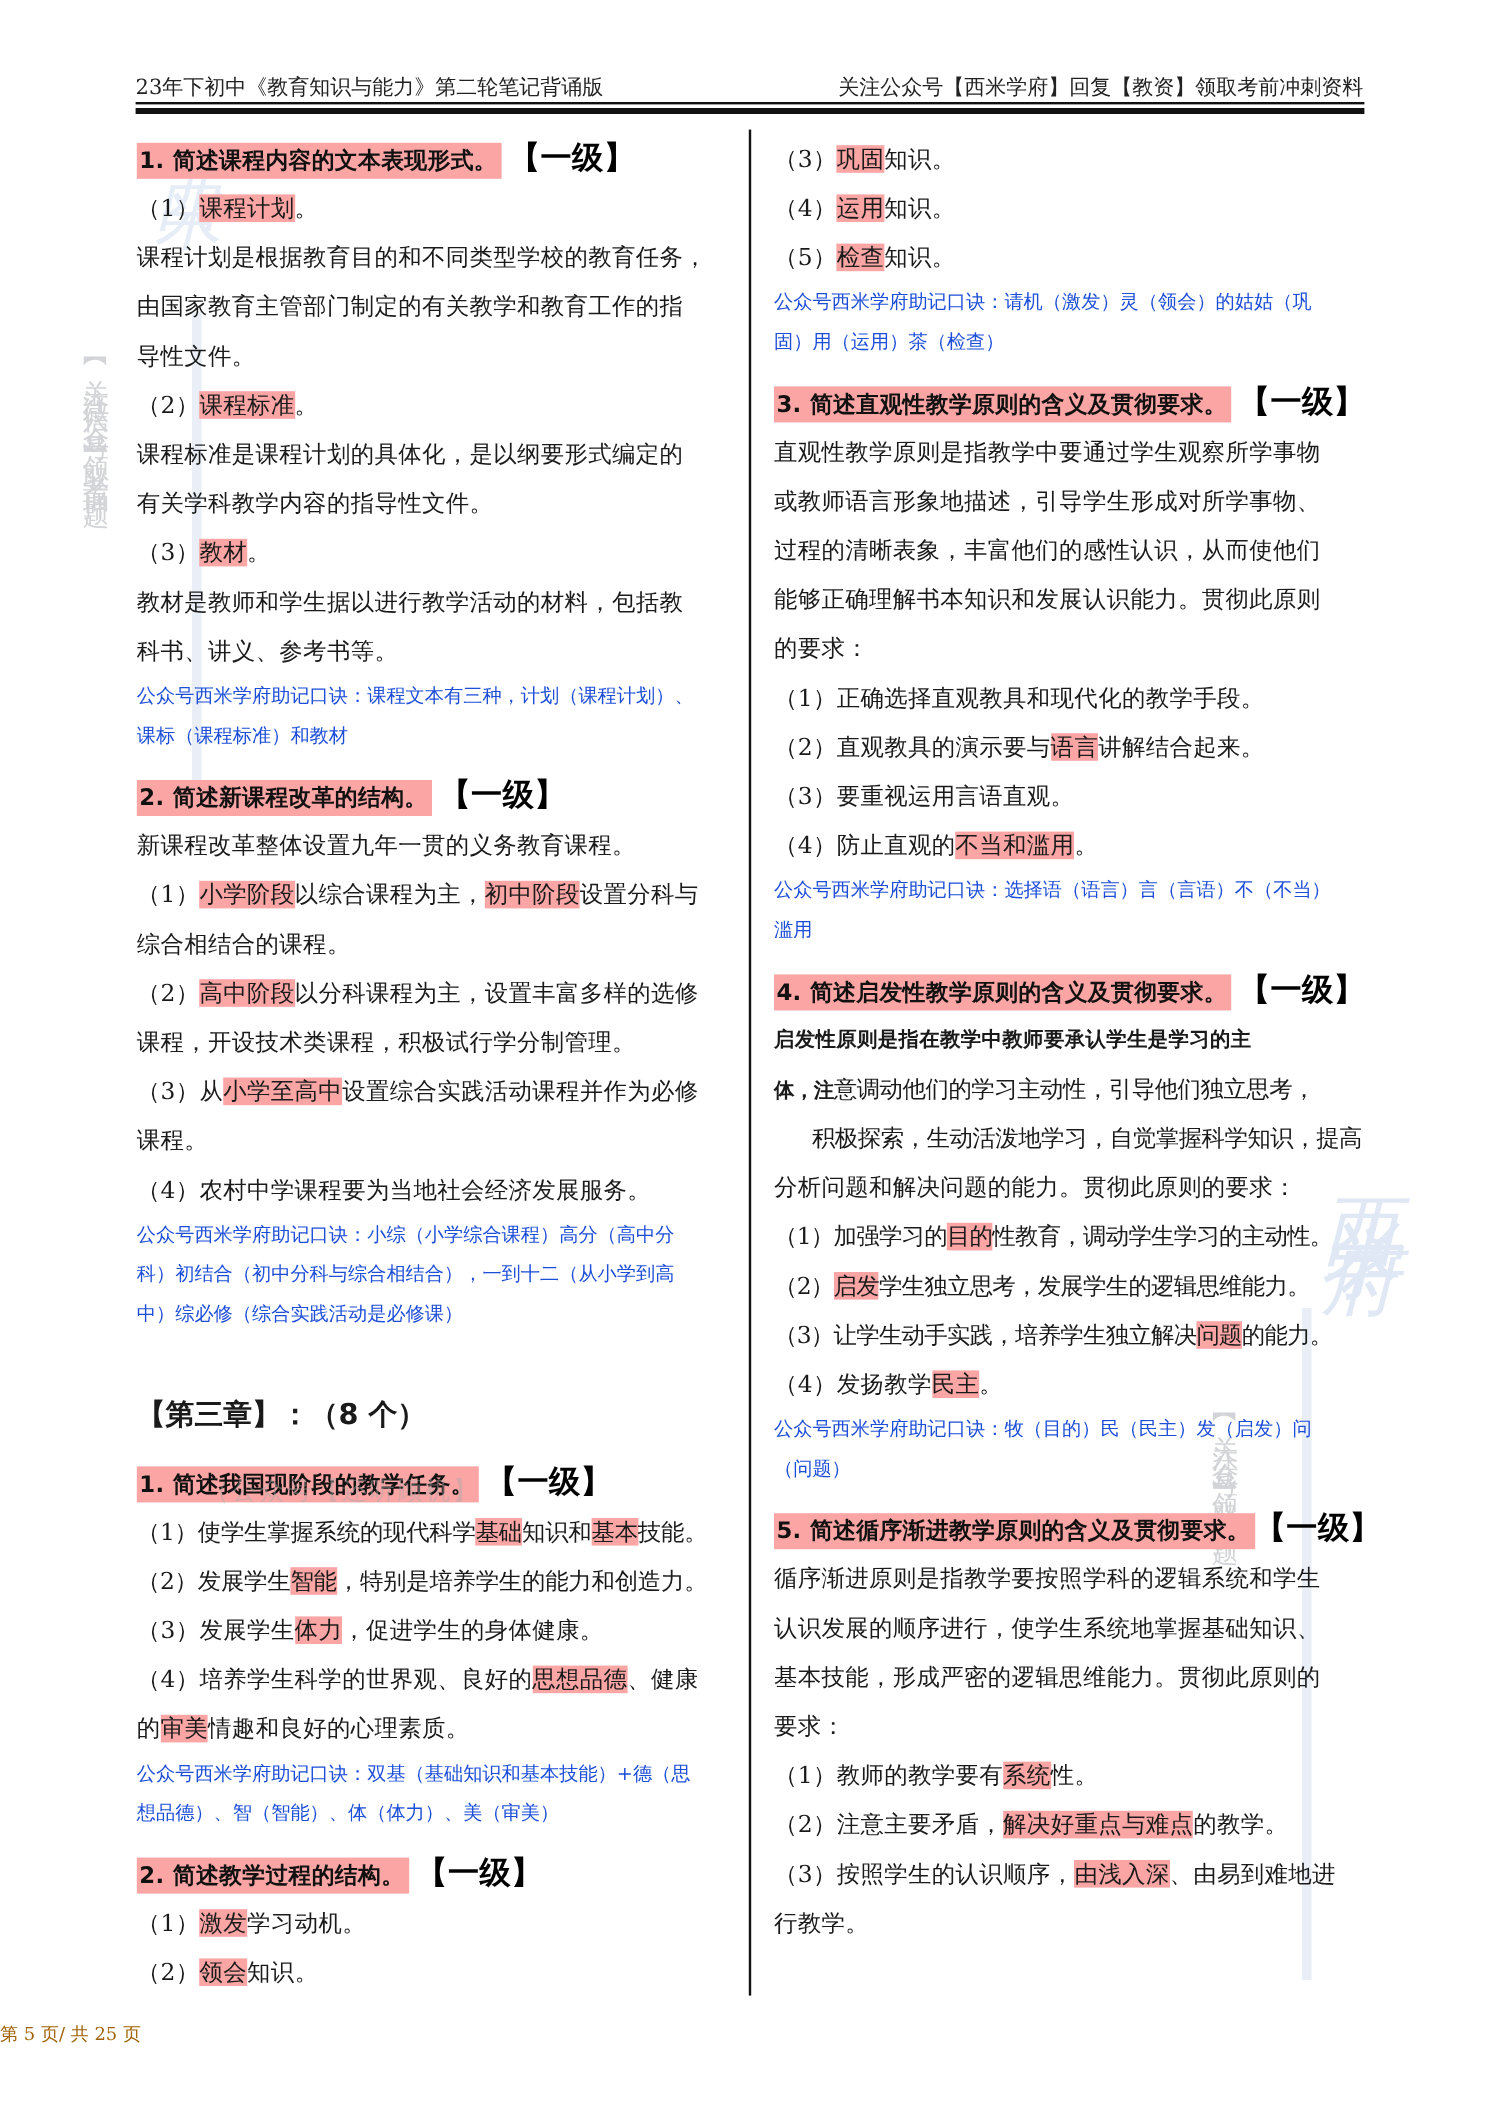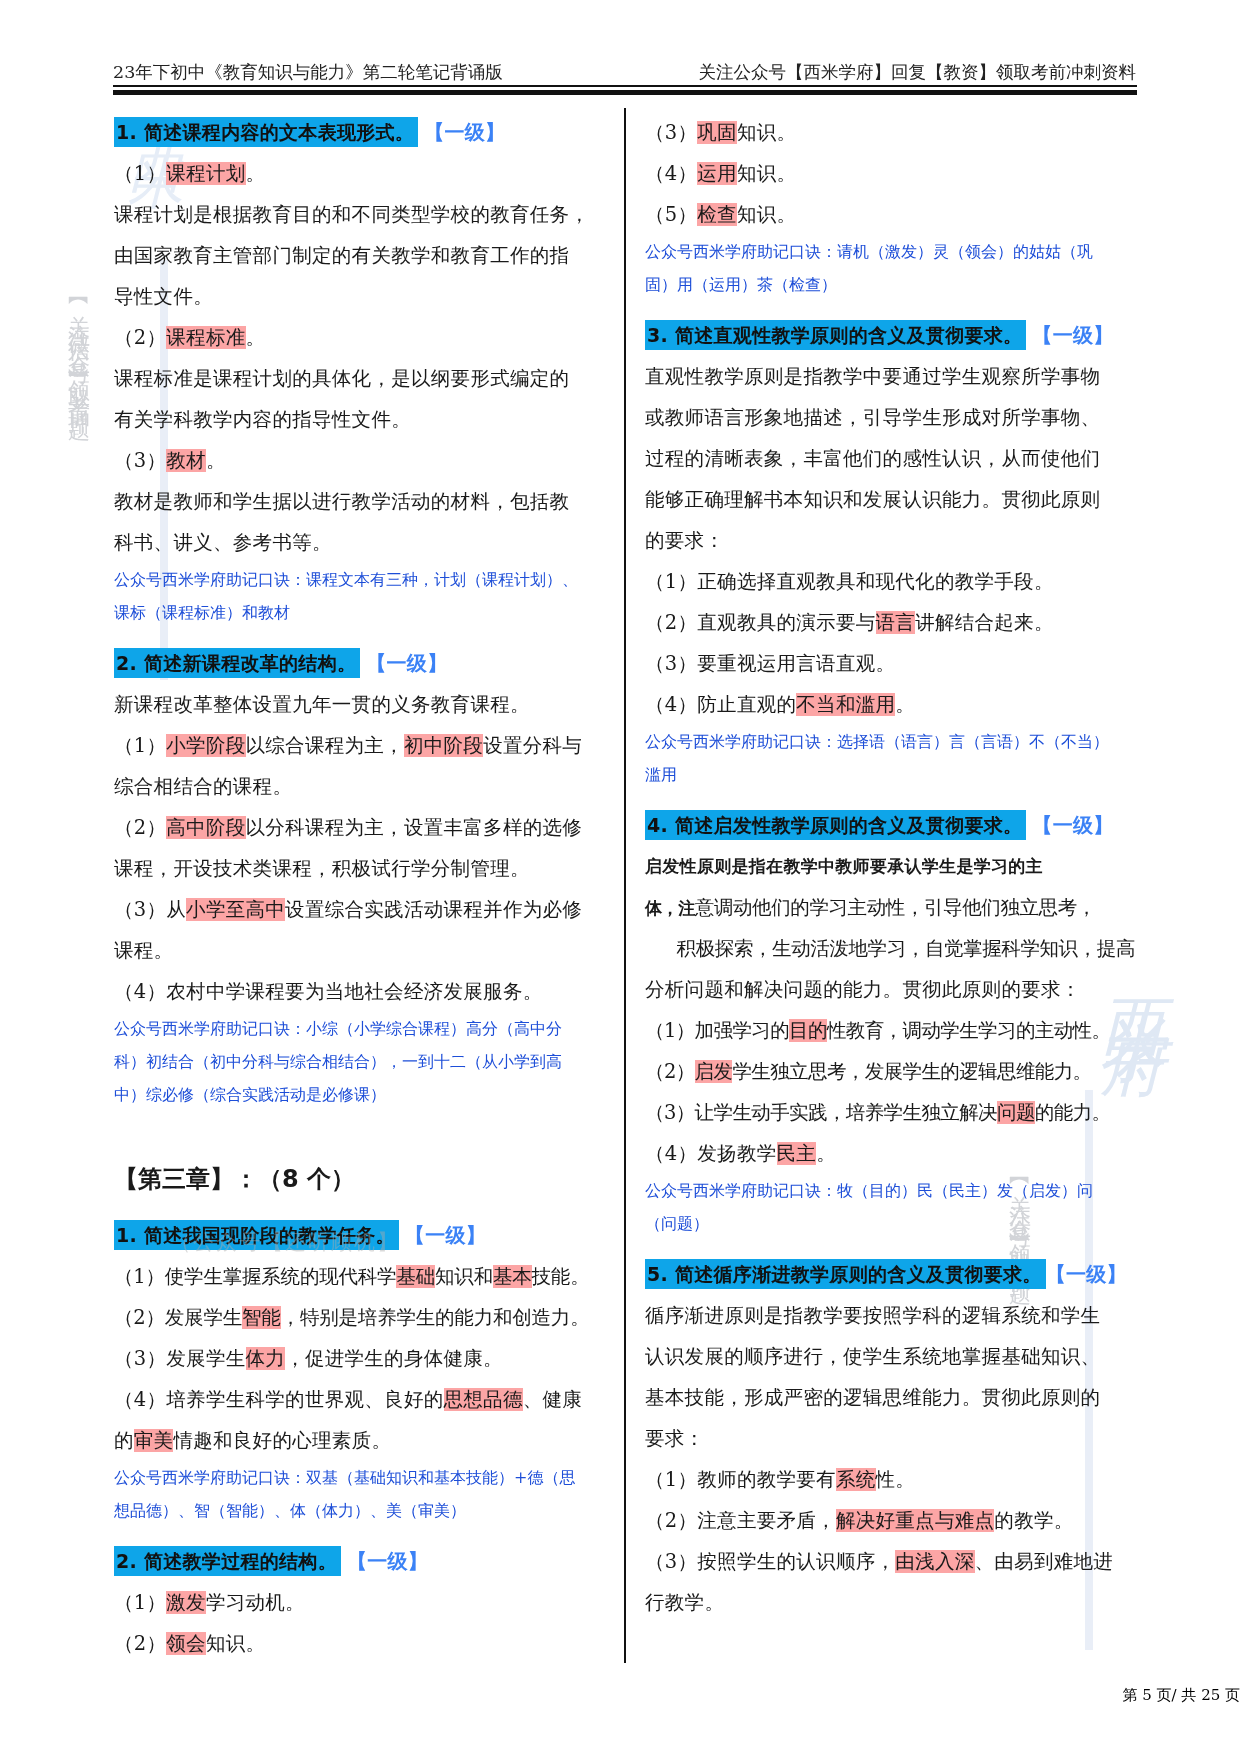--- a/index.html
+++ b/index.html
@@ -9,30 +9,30 @@
             font-size:17.5px; color:#222; }
   .header .left { position:absolute; left:0; top:2px; }
   .header .right { position:absolute; right:0; top:2px; }
   .rule-thin { position:absolute; left:113px; top:85px; width:1024px; height:2px; background:#111; }
   .rule-thick { position:absolute; left:113px; top:90px; width:1024px; height:5px; background:#111; }
   .divider { position:absolute; left:624px; top:108px; width:2px; height:1555px; background:#111; }
   .col { position:absolute; top:112px; width:500px; }
   .col.left { left:114px; }
   .col.right { left:645px; width:490px; }
   .ln { font-size:19.5px; line-height:41px; height:41px; white-space:nowrap; letter-spacing:0.3px; }
-  .q { display:inline-block; background:#0ea5e9; font-family:"DejaVu Sans","Liberation Sans",sans-serif;
+  .q { display:inline-block; background:#fca5a5; font-family:"DejaVu Sans","Liberation Sans",sans-serif;
        font-weight:bold; font-size:19px; line-height:30px; padding:0 4px 0 2px; color:#111; }
-  .lvl { color:#3b82f6; font-weight:bold; font-family:"DejaVu Sans","Liberation Sans",sans-serif; font-size:20px; margin-left:6px; }
+  .lvl { color:#000000; font-weight:bold; font-family:"DejaVu Sans","Liberation Sans",sans-serif; font-size:26px; margin-left:6px; }
   .hl { background:#fca5a5; }
   .mn { font-size:16px; line-height:33px; height:33px; color:#1d4ed8; white-space:nowrap; }
   .gap-s { height:14px; }
   .gap-l { height:46px; }
   .chapter { font-size:24px; font-weight:bold; line-height:44px; height:44px; font-family:"DejaVu Sans","Liberation Sans",sans-serif; }
   .bold { font-weight:bold; font-family:Liberation Sans, sans-serif; font-size:17px; }
-  .footer { position:absolute; top:1686px; left:0; width:1240px; text-align:right; font-size:15px; color:#000000; }
+  .footer { position:absolute; top:1686px; left:0; width:1240px; text-align:left; font-size:15px; color:#a16207; }
   .wm-v { position:absolute; writing-mode:vertical-rl; color:#d2d4d8; font-size:22px; letter-spacing:8px; }
   .wm-big { position:absolute; color:#dfe8f4; font-size:64px; font-style:italic; font-family:"DejaVu Serif",serif; writing-mode:vertical-rl; letter-spacing:10px; }
   .wm-bar { position:absolute; background:#e9eef7; }
   .wm-overlay { position:absolute; left:170px; top:1228px; font-size:21px; color:rgba(170,170,170,0.45); letter-spacing:2px; }
 </style>
 </head>
 <body>
 
 <div class="wm-bar" style="left:160px;top:260px;width:8px;height:420px;"></div>
 <div class="wm-v" style="left:64px;top:290px;">【关注微信公众号】领取考前押题</div>

